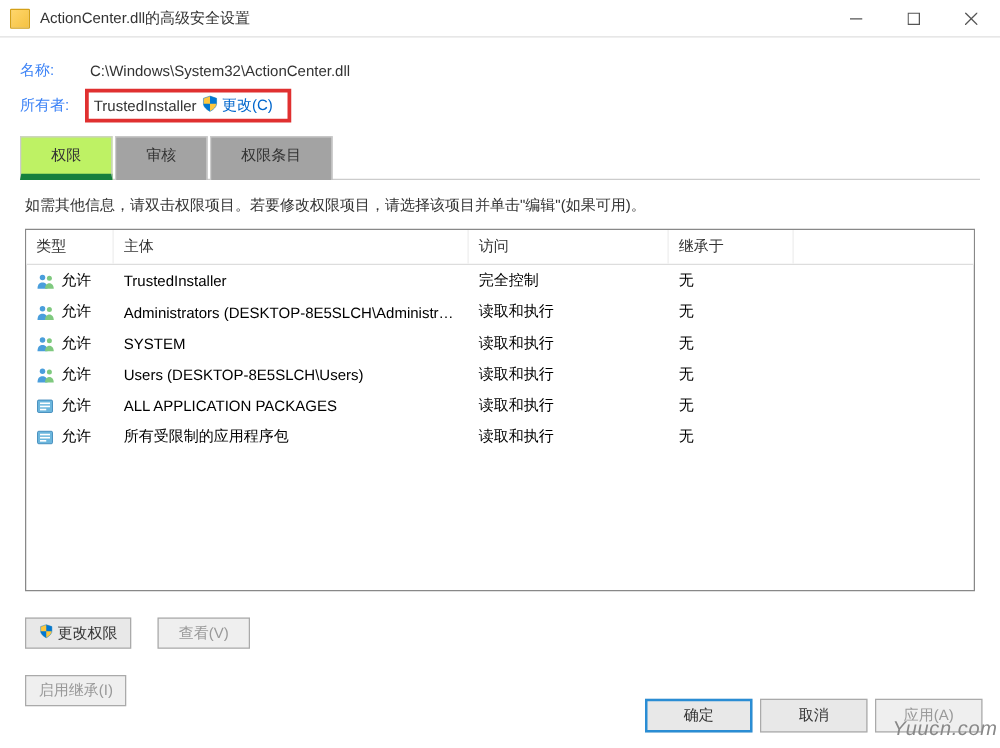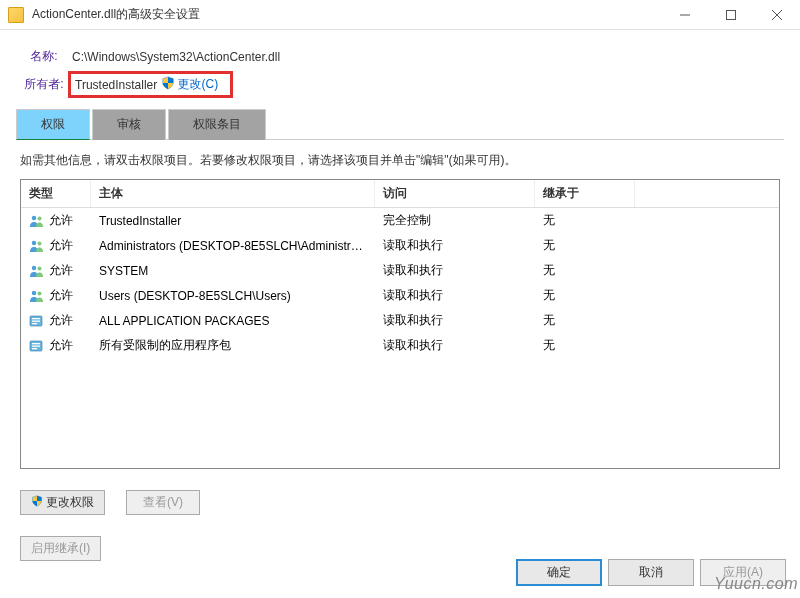--- a/index.html
+++ b/index.html
@@ -7,38 +7,38 @@
     
     .titlebar { display: flex; align-items: center; height: 30px; border-bottom: 1px solid #e0e0e0; }
     .titlebar-icon { width: 16px; height: 16px; margin: 0 8px; background: linear-gradient(135deg, #ffd66b, #f5c242); border: 1px solid #d4a017; border-radius: 1px; }
     .titlebar-title { flex: 1; color: #333; }
     .titlebar-btns { display: flex; }
     .title-btn { width: 46px; height: 30px; display: flex; align-items: center; justify-content: center; color: #555; }
     
     .content { padding: 12px 16px 0 16px; }
     
     .info-row { display: flex; margin: 6px 0; align-items: center; }
-    .info-label { width: 56px; color: #4c1d95; text-align: center; }
+    .info-label { width: 56px; color: #3b82f6; }
     .info-value { color: #333; }
     
     .highlight-box { display: inline-flex; align-items: center; border: 3px solid #e03030; padding: 2px 12px 2px 4px; margin-left: -4px; }
     .change-link { color: #0066cc; display: inline-flex; align-items: flex-start; gap: 3px; }
     .shield-icon { display: inline-block; }
     
     .tabs { display: flex; margin-top: 10px; border-bottom: 1px solid #ccc; }
     .tab { padding: 6px 24px; background: #a3a3a3; border: 1px solid #ccc; border-bottom: none; margin-right: 2px; color: #333; cursor: pointer; position: relative; top: 1px; }
-    .tab.active { background: #7dd3fc; border-bottom: 1px solid #15803d; }
+    .tab.active { background: #bef264; border-bottom: 5px solid #15803d; }
     
     .tab-content { padding: 12px 4px; }
     .help-text { color: #333; margin-bottom: 10px; }
     .section-label { color: #333; margin-bottom: 4px; }
     
     .perm-table { border: 1px solid #888; height: 290px; overflow: auto; background: #fff; }
     .perm-header { display: flex; border-bottom: 1px solid #ddd; background: #fff; }
-    .perm-header > div { padding: 5px 8px; border-right: 1px solid #eee; color: #333; font-weight: bold; }
+    .perm-header > div { padding: 5px 8px; border-right: 1px solid #eee; color: #333; }
     .perm-row { display: flex; padding: 2px 0; align-items: center; }
     .perm-row > div { padding: 2px 8px; overflow: hidden; white-space: nowrap; text-overflow: ellipsis; }
     .col-type { width: 70px; display: flex; align-items: center; gap: 4px; }
     .col-principal { width: 284px; }
     .col-access { width: 160px; }
     .col-inherit { width: 100px; }
     
     .users-icon { width: 16px; height: 14px; display: inline-block; }
     
     .btn-row { margin-top: 21px; display: flex; gap: 21px; }

